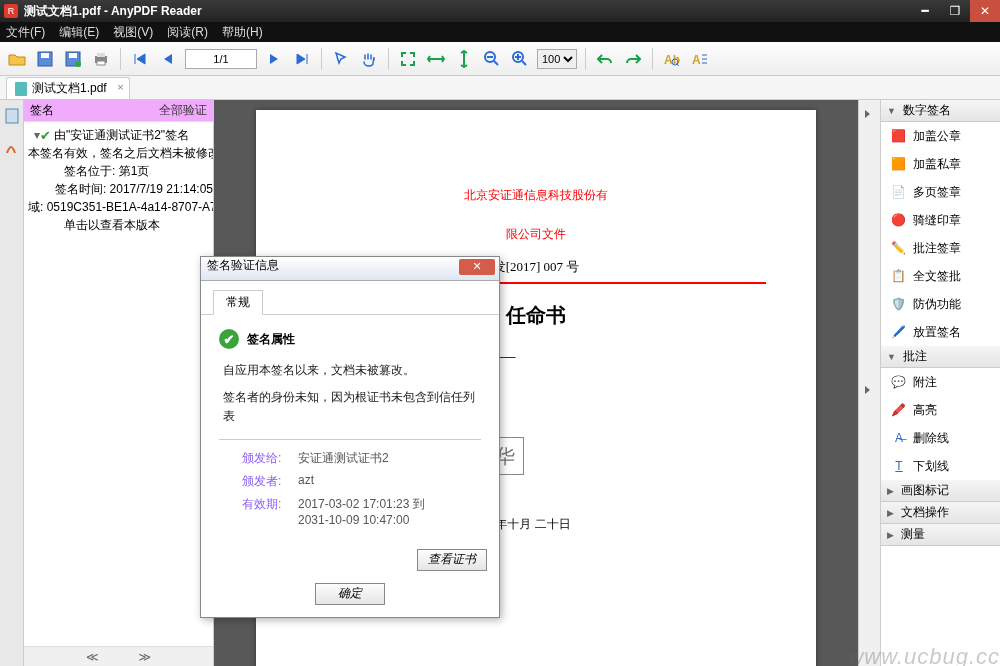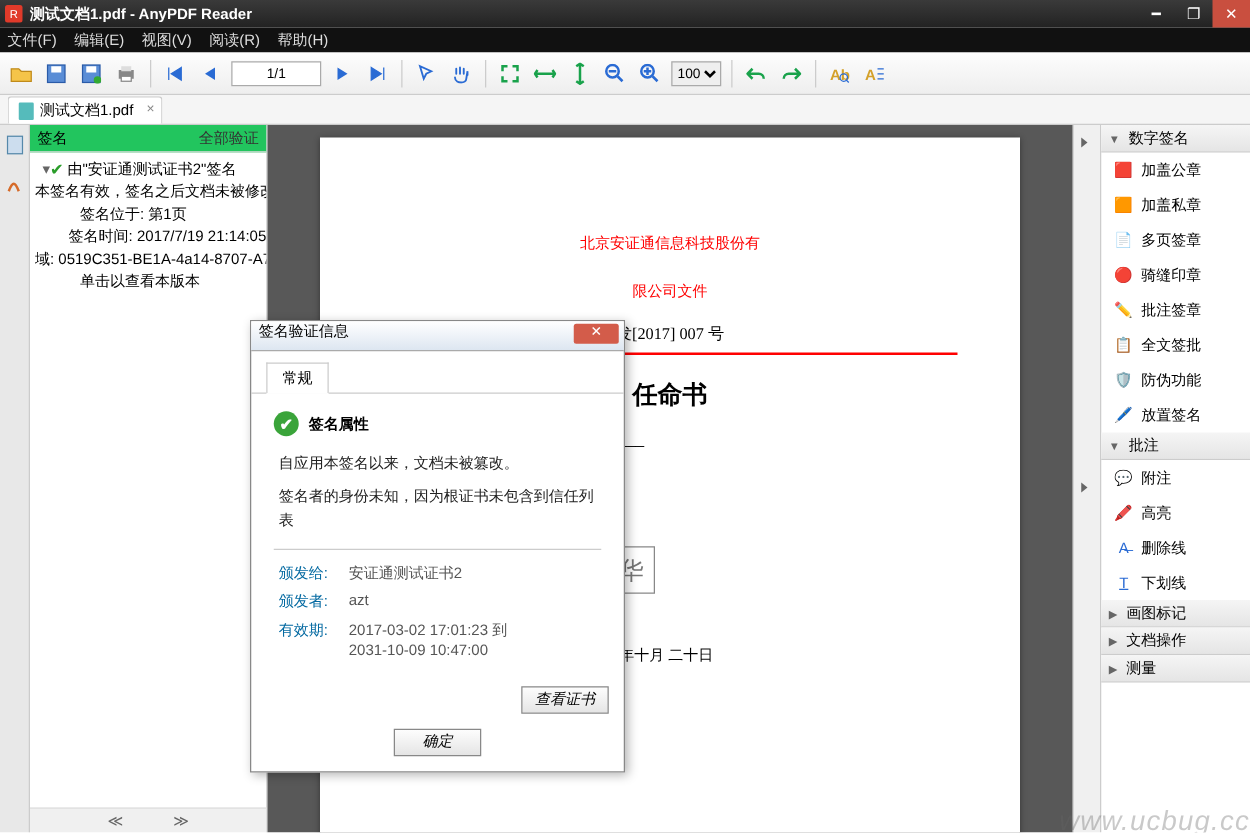--- a/index.html
+++ b/index.html
@@ -33,21 +33,21 @@
 
 
 .main { display: flex; height: 566px; }
 
 
 .rail { width: 24px; background: #e8e8e8; border-right: 1px solid #ccc; display: flex; flex-direction: column; align-items: center; padding-top: 6px; gap: 12px; }
 .rail-btn { width: 20px; height: 20px; display:flex; align-items:center; justify-content:center;}
 
 
 .left-panel { width: 190px; background: #fff; border-right: 1px solid #ccc; display: flex; flex-direction: column; }
-.lp-header { height: 22px; background: #22c55e; border-bottom: 1px solid #ddd; display: flex; align-items: center; padding: 0 6px; justify-content: space-between; }
+.lp-header { height: 22px; background: #f0abfc; border-bottom: 1px solid #ddd; display: flex; align-items: center; padding: 0 6px; justify-content: space-between; }
 .lp-body { flex: 1; padding: 4px 0 4px 4px; overflow: hidden; }
 .tree-line { display: flex; align-items: center; height: 18px; font-size: 11px; white-space: nowrap; }
 .tree-ind { display:inline-block; }
 .chk { color: #2a9d2a; margin-right: 3px; font-size:13px;}
 .lp-footer { height: 20px; background: #f0f0f0; border-top: 1px solid #ddd; display: flex; justify-content: center; gap: 40px; align-items: center; color:#666; }
 
 
 .viewer { flex: 1; background: #585858; position: relative; overflow: hidden; }
 .page { position: absolute; left: 50%; transform: translateX(-50%); top: 10px; width: 560px; height: 760px; background: #fff; box-shadow: 0 0 5px rgba(0,0,0,.4); }
 .doc-title { color: #ff0000; font-size: 28px; text-align: center; line-height: 1.4; padding: 60px 60px 10px; font-weight: normal; font-family: SimSun, serif; }
@@ -74,21 +74,21 @@
 .dlg-title { height: 24px; background: linear-gradient(#fff,#dde6f1); border-bottom: 1px solid #aaa; display: flex; align-items: flex-start; padding: 0 6px; position: relative; }
 .dlg-close { position: absolute; right: 4px; top: 2px; width: 36px; height: 16px; background: #d35c4a; border-radius: 2px; color: #fff; text-align: center; font-size: 11px; line-height: 14px; cursor:pointer;}
 .dlg-tabs { height: 28px; display: flex; align-items: flex-end; padding-left: 12px; border-bottom: 1px solid #ccc; margin-top: 6px;}
 .dlg-tab { border: 1px solid #ccc; border-bottom: 1px solid #fff; background: #fff; padding: 3px 12px; position: relative; top: 1px; }
 .dlg-body { padding: 14px 18px 10px; }
 .dlg-sec { display: flex; align-items: center; gap: 8px; margin-bottom: 12px; font-weight:bold;}
 .dlg-sec .ok-ico { width: 20px; height: 20px; border-radius: 50%; background: #3aa43a; color:#fff; display:flex; align-items:center; justify-content:center; font-size:13px;}
 .dlg-text { font-size: 12px; color: #222; margin: 8px 4px; line-height: 1.6; }
 .dlg-hr { border-top: 1px solid #ccc; margin: 12px 0 10px; }
 .dlg-row { display: flex; margin: 6px 4px; font-size: 12px;}
-.dlg-row .k { width: 56px; color: #0369a1; }
+.dlg-row .k { width: 56px; color: #8b5cf6; margin-left: 19px; }
 .dlg-row .v { color: #555; white-space: pre-line; }
 .dlg-btnrow { display: flex; justify-content: flex-end; padding: 6px 12px; gap: 0;}
 .dlg-btnrow2 { display: flex; justify-content: center; padding: 6px 12px 12px;}
 .wbtn { min-width: 70px; height: 22px; border: 1px solid #888; background: linear-gradient(#fdfdfd,#e5e5e5); cursor: pointer; font-size:12px;font-style:italic;}
 
 .watermark { position: absolute; right: 0; bottom: -4px; font-size: 22px; color: rgba(100,100,100,.35); font-style: italic; font-family: Arial; letter-spacing:1px; z-index:20;}
 .caret { color:#666; font-size:9px; margin-right:3px;}
 </style>
 </head>
 <body>

